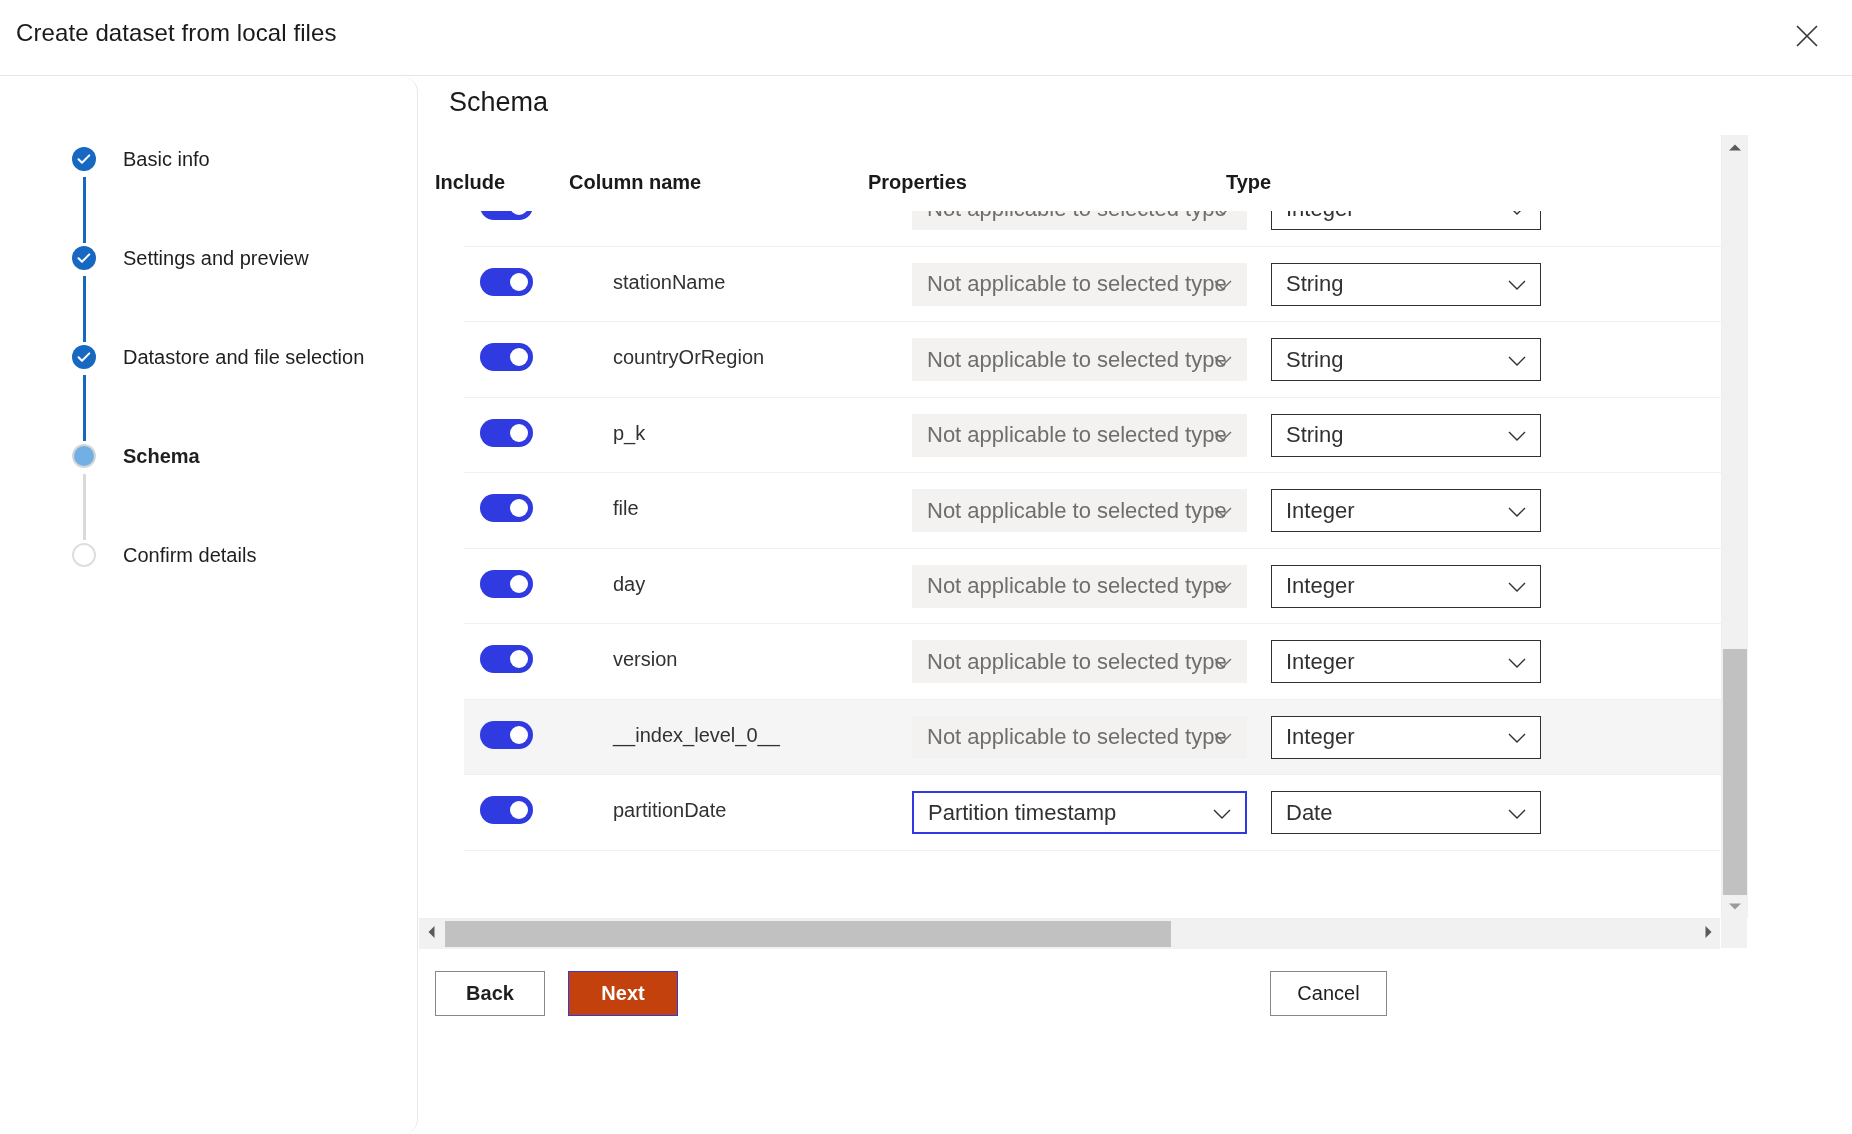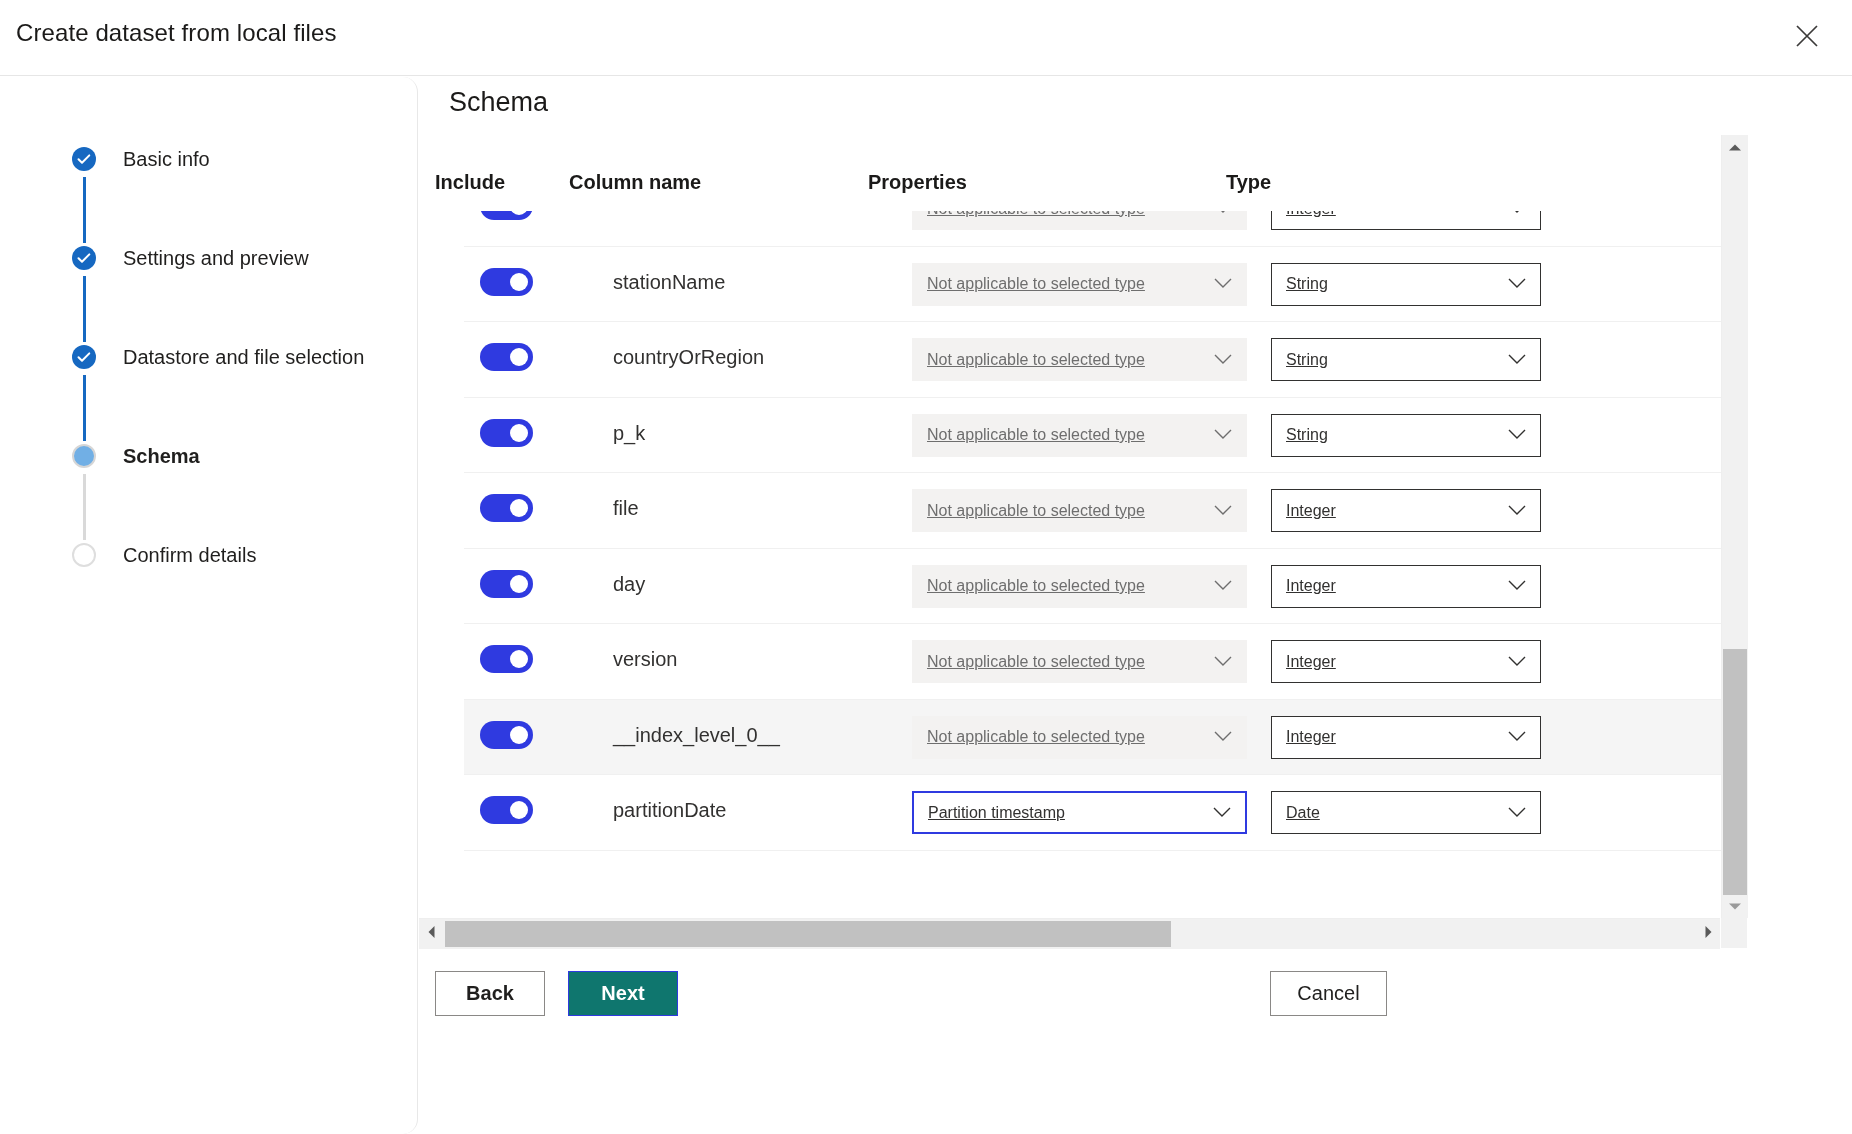--- a/index.html
+++ b/index.html
@@ -217,22 +217,21 @@
     white-space: nowrap;
   }
 
   .dropdown {
     position: absolute;
     height: 43px;
     box-sizing: border-box;
     display: flex;
     align-items: center;
     cursor: pointer;
-    font-size: 16px;
-    text-decoration: underline;
+    font-size: 22px;
   }
   .dd-props {
     left: 448px;
     top: 16px;
     width: 335px;
     background: #f3f2f1;
     border: 1px solid transparent;
     color: #6e6e6e;
     padding-left: 14px;
   }
@@ -354,21 +353,21 @@
     width: 110px;
     background: #ffffff;
     border: 1px solid #8a8886;
     color: #201f1e;
     font-weight: 700;
   }
   .btn-next {
     left: 149px;
     top: 14px;
     width: 110px;
-    background: #0f766e;
+    background: #c2410c;
     border: 1px solid #2f3ae0;
     color: #ffffff;
     font-weight: 700;
   }
   .btn-cancel {
     left: 851px;
     top: 14px;
     width: 117px;
     background: #ffffff;
     border: 1px solid #8a8886;

